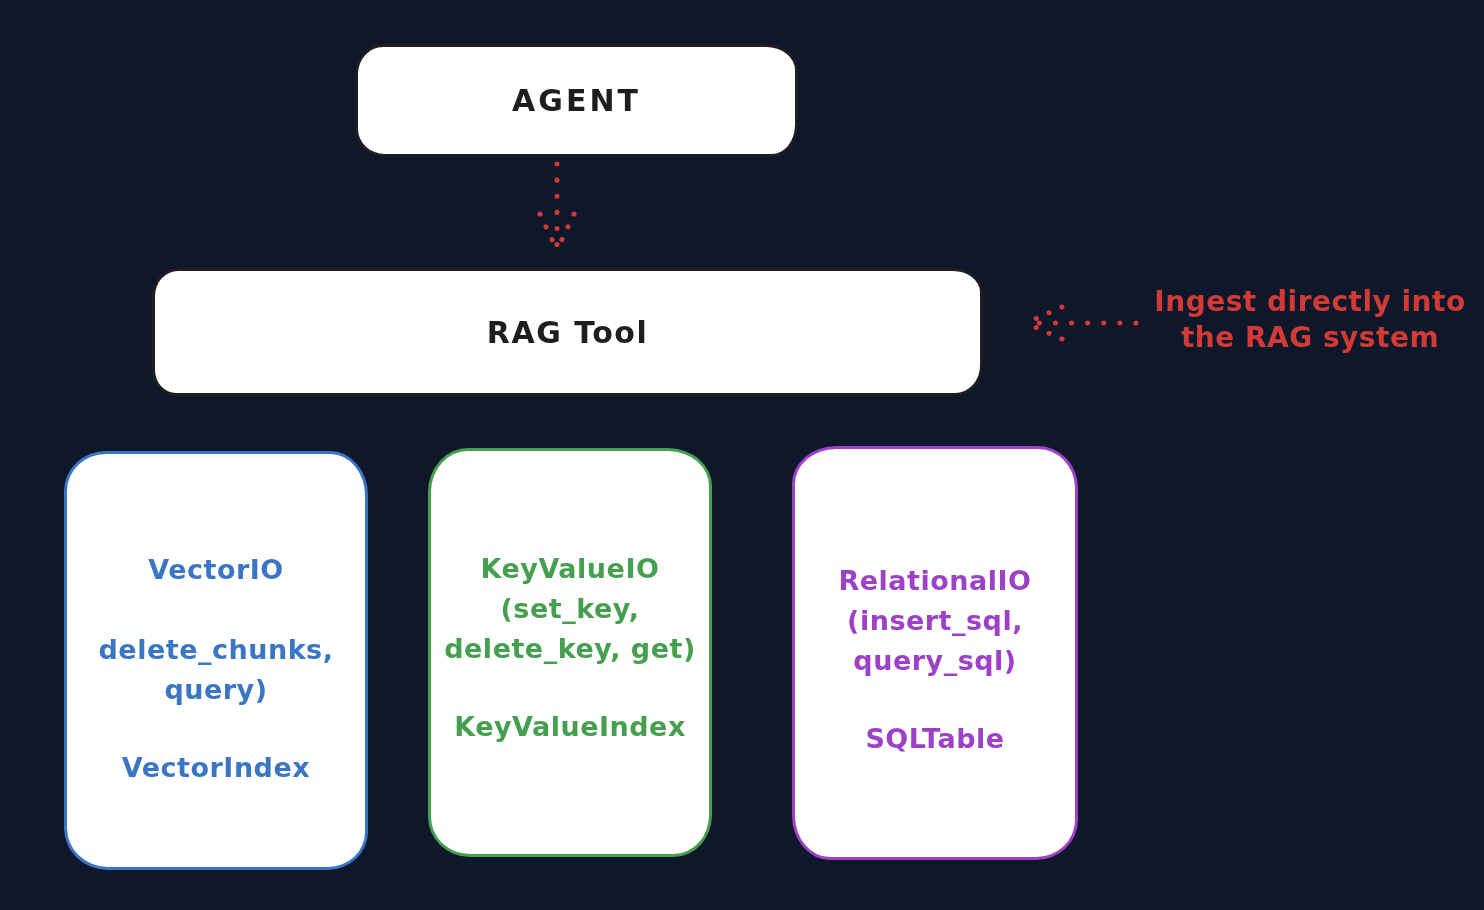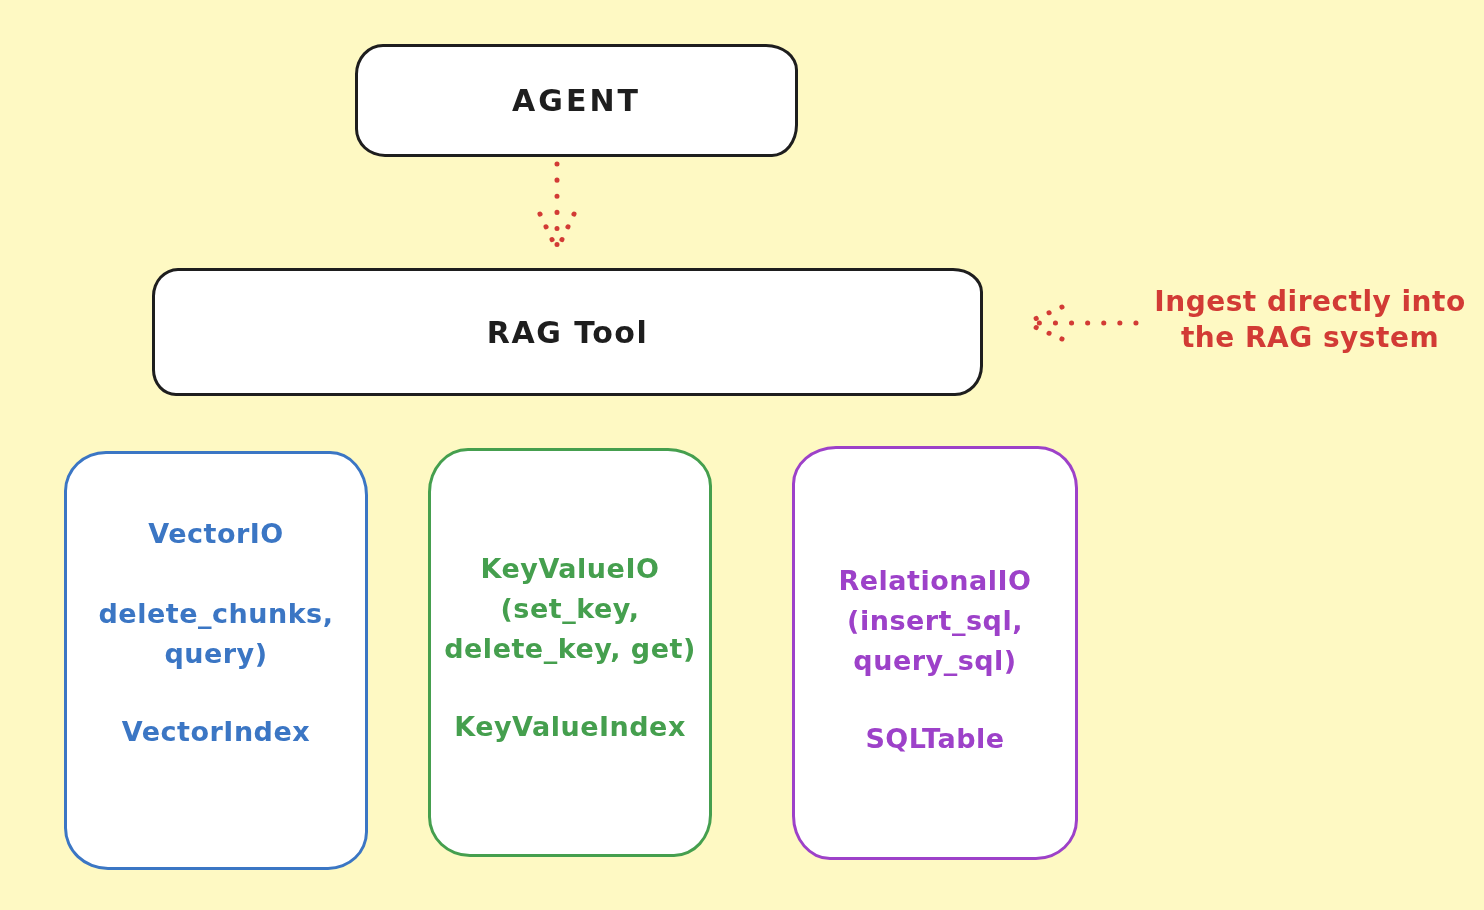--- a/index.html
+++ b/index.html
@@ -5,21 +5,21 @@
   html, body {
     margin: 0;
     padding: 0;
     background: #ffffff;
     font-family: "DejaVu Sans", "Liberation Sans", sans-serif;
   }
   .canvas {
     position: relative;
     width: 1484px;
     height: 910px;
-    background: #fef9c3;
+    background: #0f172a;
     overflow: hidden;
   }
 
   
   .sketch-box {
     position: absolute;
     background: #ffffff;
     border: 3.5px solid #1e1e1e;
     box-sizing: border-box;
     display: flex;
@@ -63,21 +63,21 @@
     line-height: 40px;
     letter-spacing: 0.5px;
   }
   .io-blue {
     left: 64px; top: 451px;
     width: 304px; height: 419px;
     border-color: #3b76c4;
     border-radius: 42px 38px 40px 44px / 40px 44px 38px 42px;
     color: #3b76c4;
   }
-  .io-blue .io-text { padding-top: 60px; }
+  .io-blue .io-text { padding-top: 96px; }
   .io-green {
     left: 428px; top: 448px;
     width: 284px; height: 409px;
     border-color: #459f4e;
     border-radius: 40px 44px 38px 42px / 44px 38px 42px 40px;
     color: #459f4e;
   }
   .io-green .io-text { padding-top: 72px; margin-top: 26px; }
   .io-purple {
     left: 783px; top: 446px;

